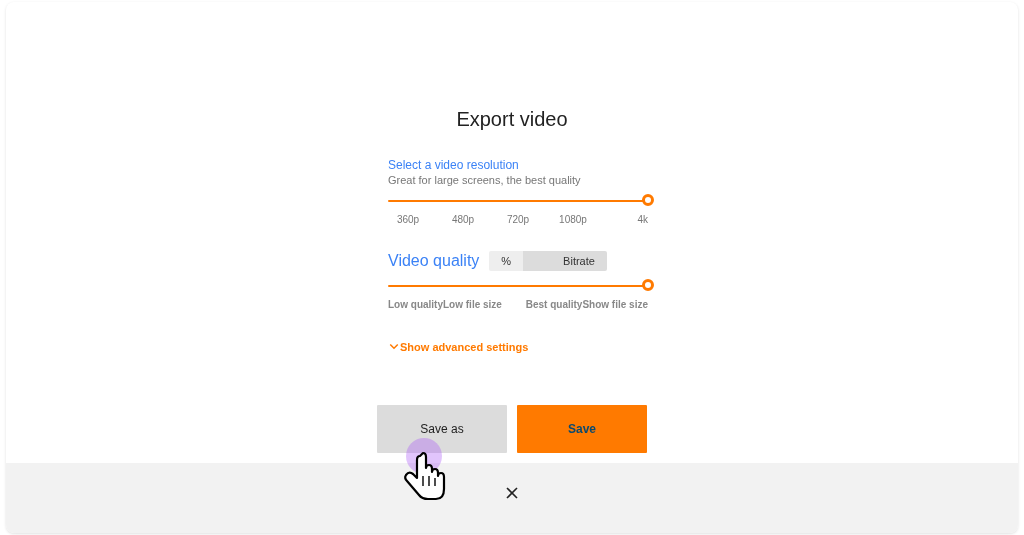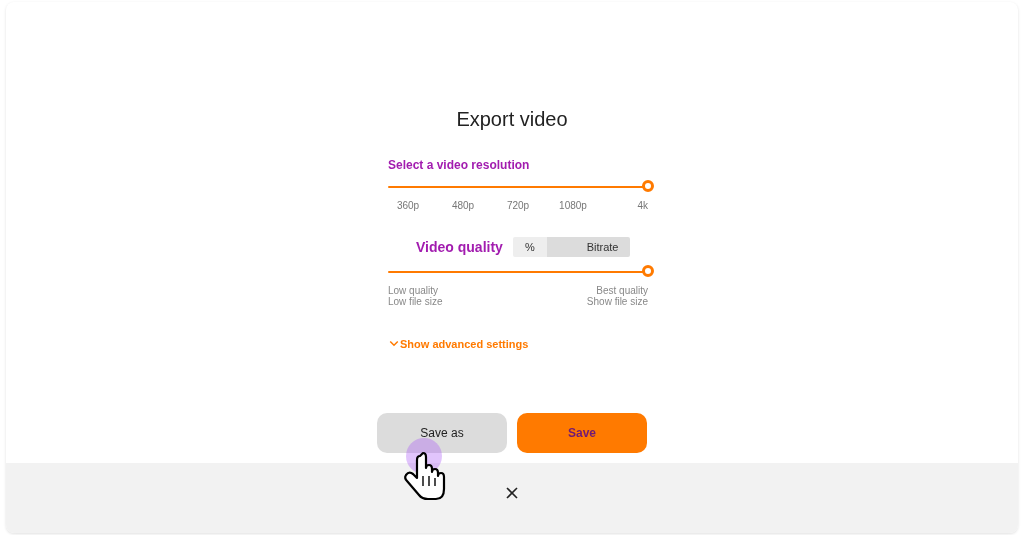--- a/index.html
+++ b/index.html
@@ -15,60 +15,60 @@
 
   .title {
     position: absolute; top: 106px; left: 0; right: 0; text-align: center;
     font-size: 20px; font-weight: 400; color: #222;
   }
 
   .content {
     position: absolute; left: 382px; top: 156px; width: 260px;
   }
 
-  .heading { font-size: 12px; font-weight: 700; color: #a21caf; }
+  .heading { font-size: 12px; font-weight: 400; color: #3b82f6; }
   .sub { font-size: 11px; color: #777; margin-top: 2px; }
 
   .slider { position: relative; height: 14px; margin-top: 8px; }
   .track { position: absolute; left: 0; right: 0; top: 6px; height: 2px; background: #ff7a00; border-radius: 2px; }
   .thumb { position: absolute; top: 0; width: 12px; height: 12px; border-radius: 50%; background: #fff; border: 3px solid #ff7a00; transform: translateX(-50%); }
 
   .ticks { display: flex; justify-content: space-between; font-size: 10px; color: #777; margin-top: 6px; }
   .ticks span { width: 40px; text-align: center; }
   .ticks span:first-child { text-align: center; }
   .ticks span:last-child { text-align: right; }
 
   .q-row { display: flex; align-items: center; gap: 10px; margin-top: 26px; }
-  .q-row .heading { font-size: 14px; margin-left: 28px; }
+  .q-row .heading { font-size: 16px; }
   .seg { display: flex; border-radius: 2px; overflow: hidden; }
   .seg button {
     border: none; background: #eeeeee; color: #333; font-size: 11px;
     padding: 4px 12px; cursor: pointer; font-family: inherit;
   }
   .seg button.active { background: #dcdcdc; padding-left: 40px; }
 
   .vq-sub { font-size: 11px; color: #777; margin-top: 8px; }
 
   .labels2 { display: flex; justify-content: space-between; font-size: 10px; color: #888; margin-top: 6px; }
-  .labels2 .col { display: flex; flex-direction: column; }
+  .labels2 .col { display: flex; flex-direction: row; font-weight: bold; }
   .labels2 .col.right { text-align: right; }
 
   .adv { display: flex; align-items: center; gap: 0; margin-top: 30px; color: #ff7a00; font-size: 11px; font-weight: 600; cursor: pointer; }
   .adv svg { width: 12px; height: 12px; stroke: #ff7a00; stroke-width: 2; fill: none; }
 
   .footer {
     position: absolute; left: 0; right: 0; bottom: 0; height: 70px; background: #f2f2f2;
   }
   .buttons {
     position: absolute; left: 0; right: 0; bottom: 70px; padding-bottom: 10px;
     display: flex; justify-content: center; gap: 10px;
   }
-  .btn { width: 130px; height: 40px; border: none; border-radius: 10px; font-size: 12px; cursor: pointer; font-family: inherit; }
+  .btn { width: 130px; height: 48px; border: none; border-radius: 1px; font-size: 12px; cursor: pointer; font-family: inherit; }
   .btn.secondary { background: #dcdcdc; color: #222; }
-  .btn.primary { background: #ff7a00; color: #701a75; font-weight: 600; }
+  .btn.primary { background: #ff7a00; color: #0c4a6e; font-weight: 600; }
 
   .close-x {
     position: absolute; left: 50%; transform: translateX(-50%); top: 22px;
     width: 16px; height: 16px; cursor: pointer;
   }
   .close-x svg { stroke: #222; stroke-width: 1.6; }
 
   
   .tap {
     position: absolute; left: 380px; top: 432px; width: 80px; height: 80px; pointer-events: none;
@@ -82,20 +82,21 @@
 </head>
 <body>
 
 <div class="card">
 
   <div class="title">Export video</div>
 
   <div class="content">
 
     <div class="heading">Select a video resolution</div>
+    <div class="sub">Great for large screens, the best quality</div>
 
     <div class="slider">
       <div class="track"></div>
       <div class="thumb" style="left:100%;"></div>
     </div>
     <div class="ticks">
       <span>360p</span>
       <span>480p</span>
       <span>720p</span>
       <span>1080p</span>

